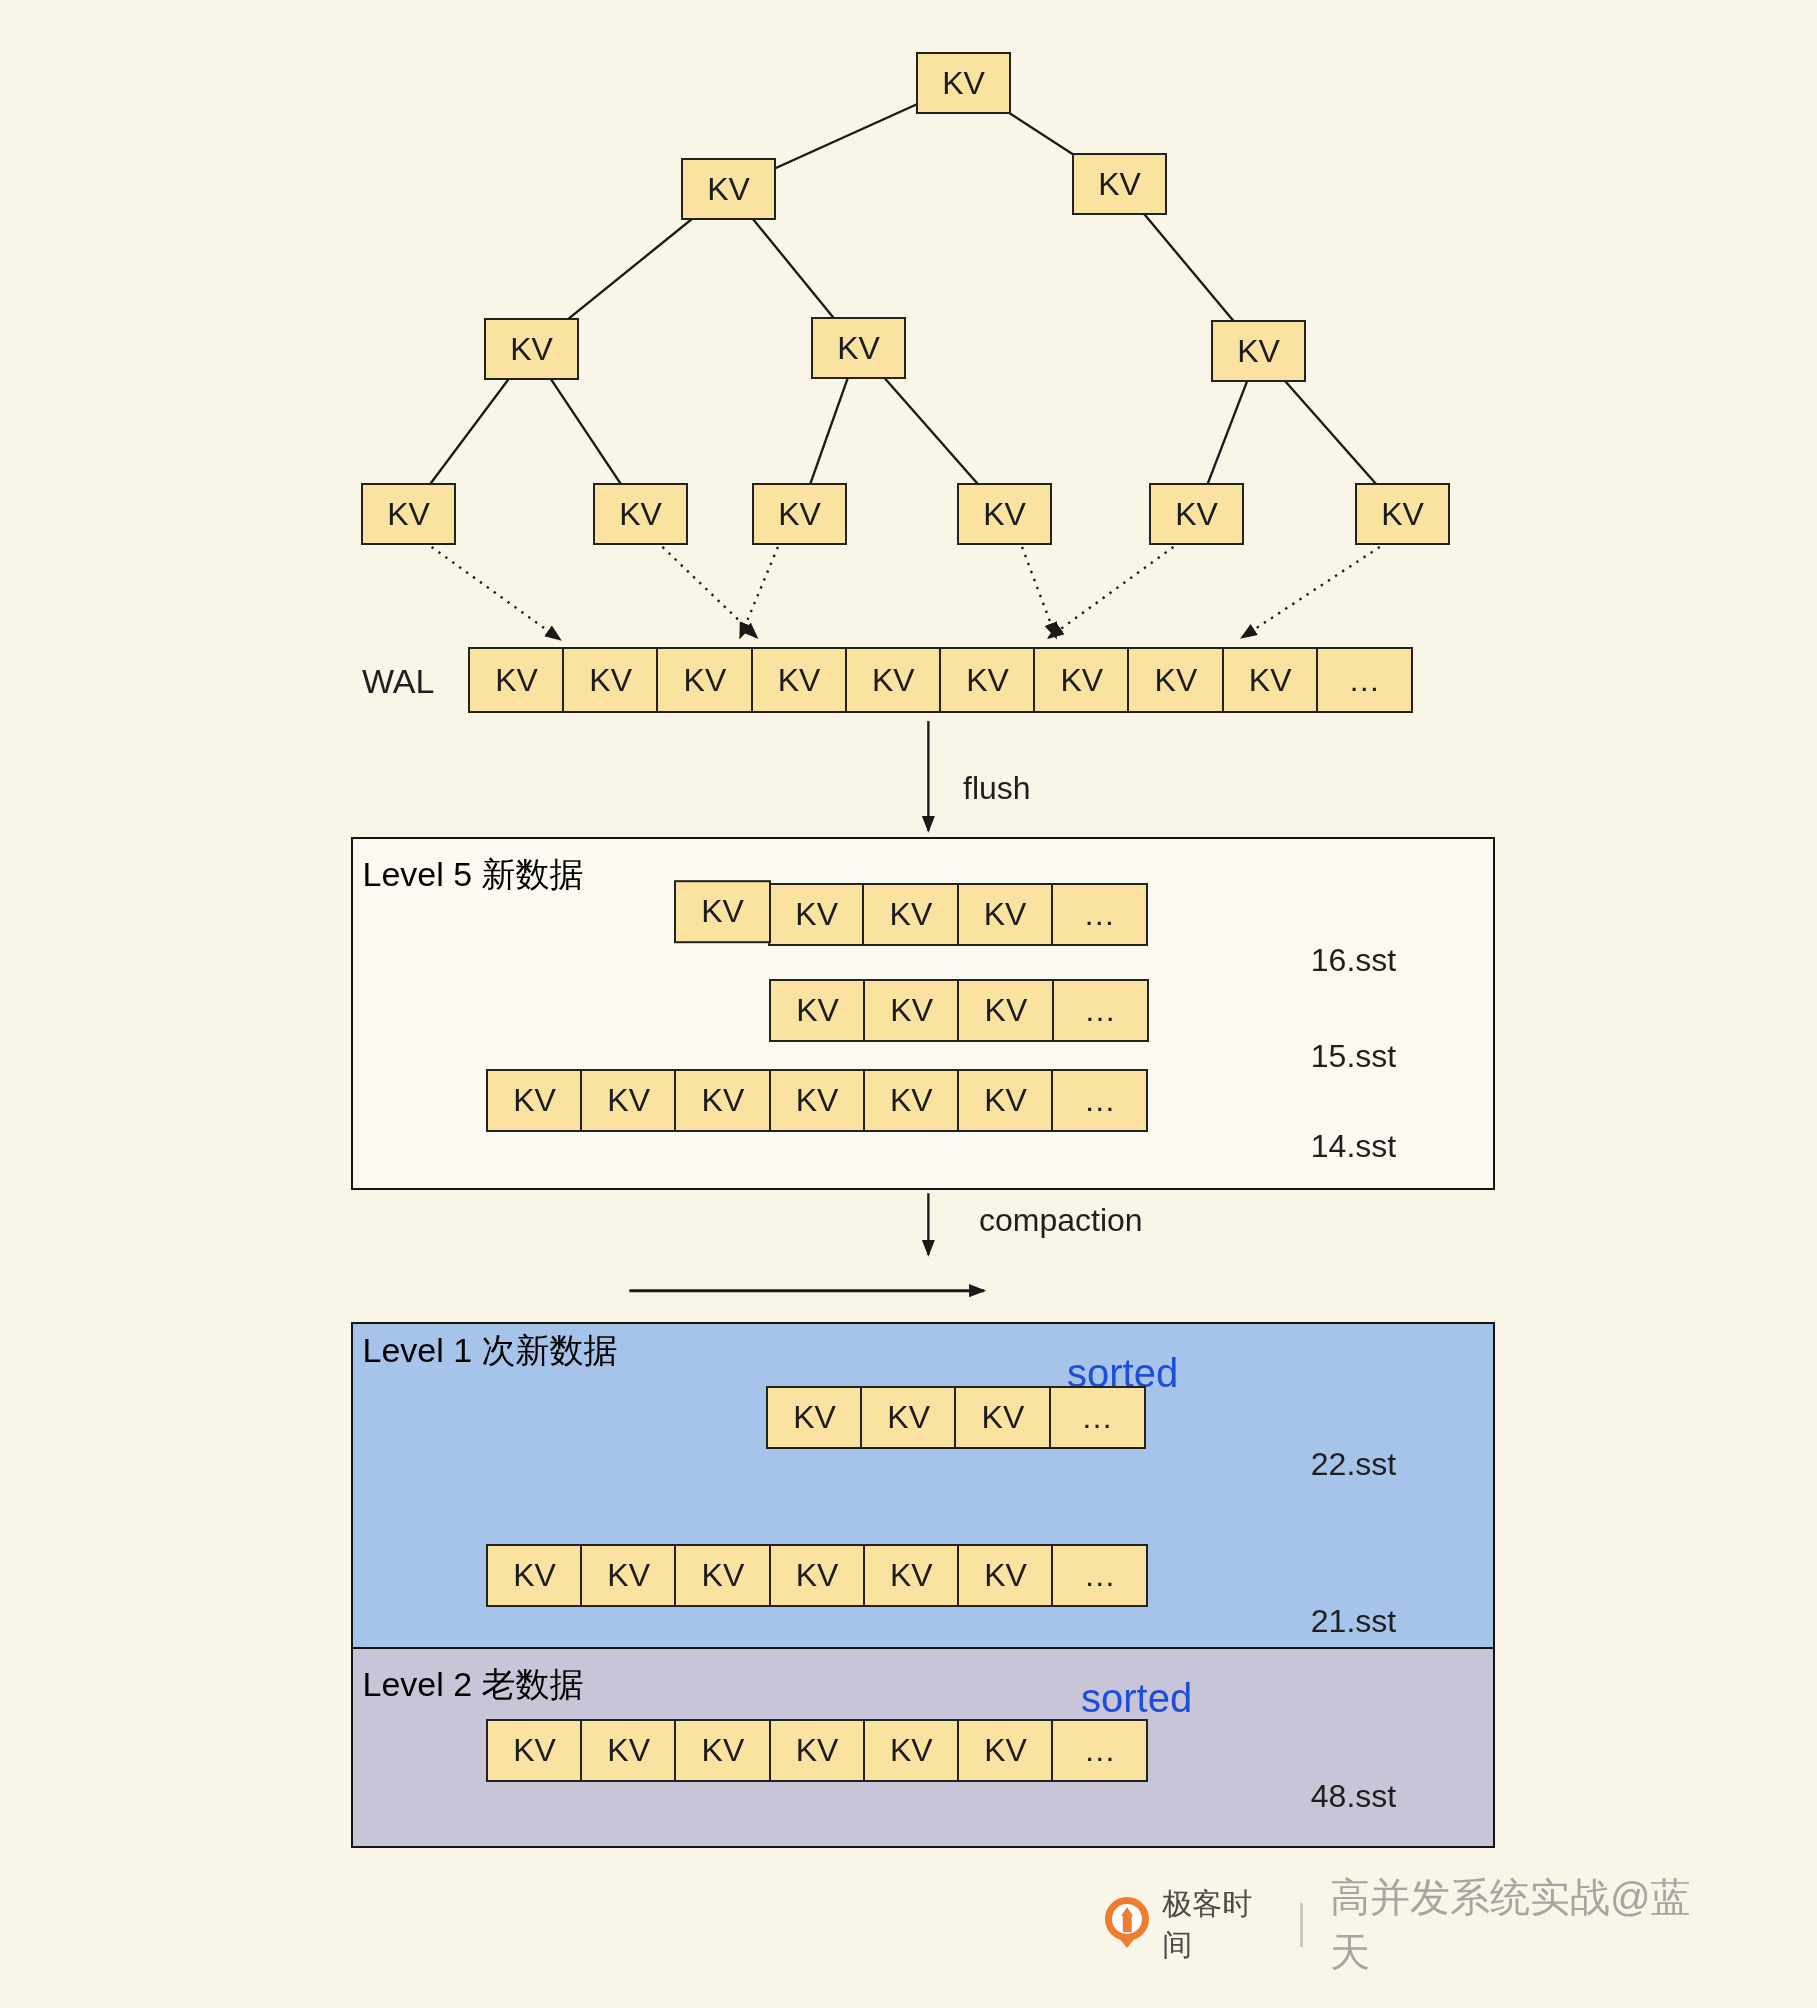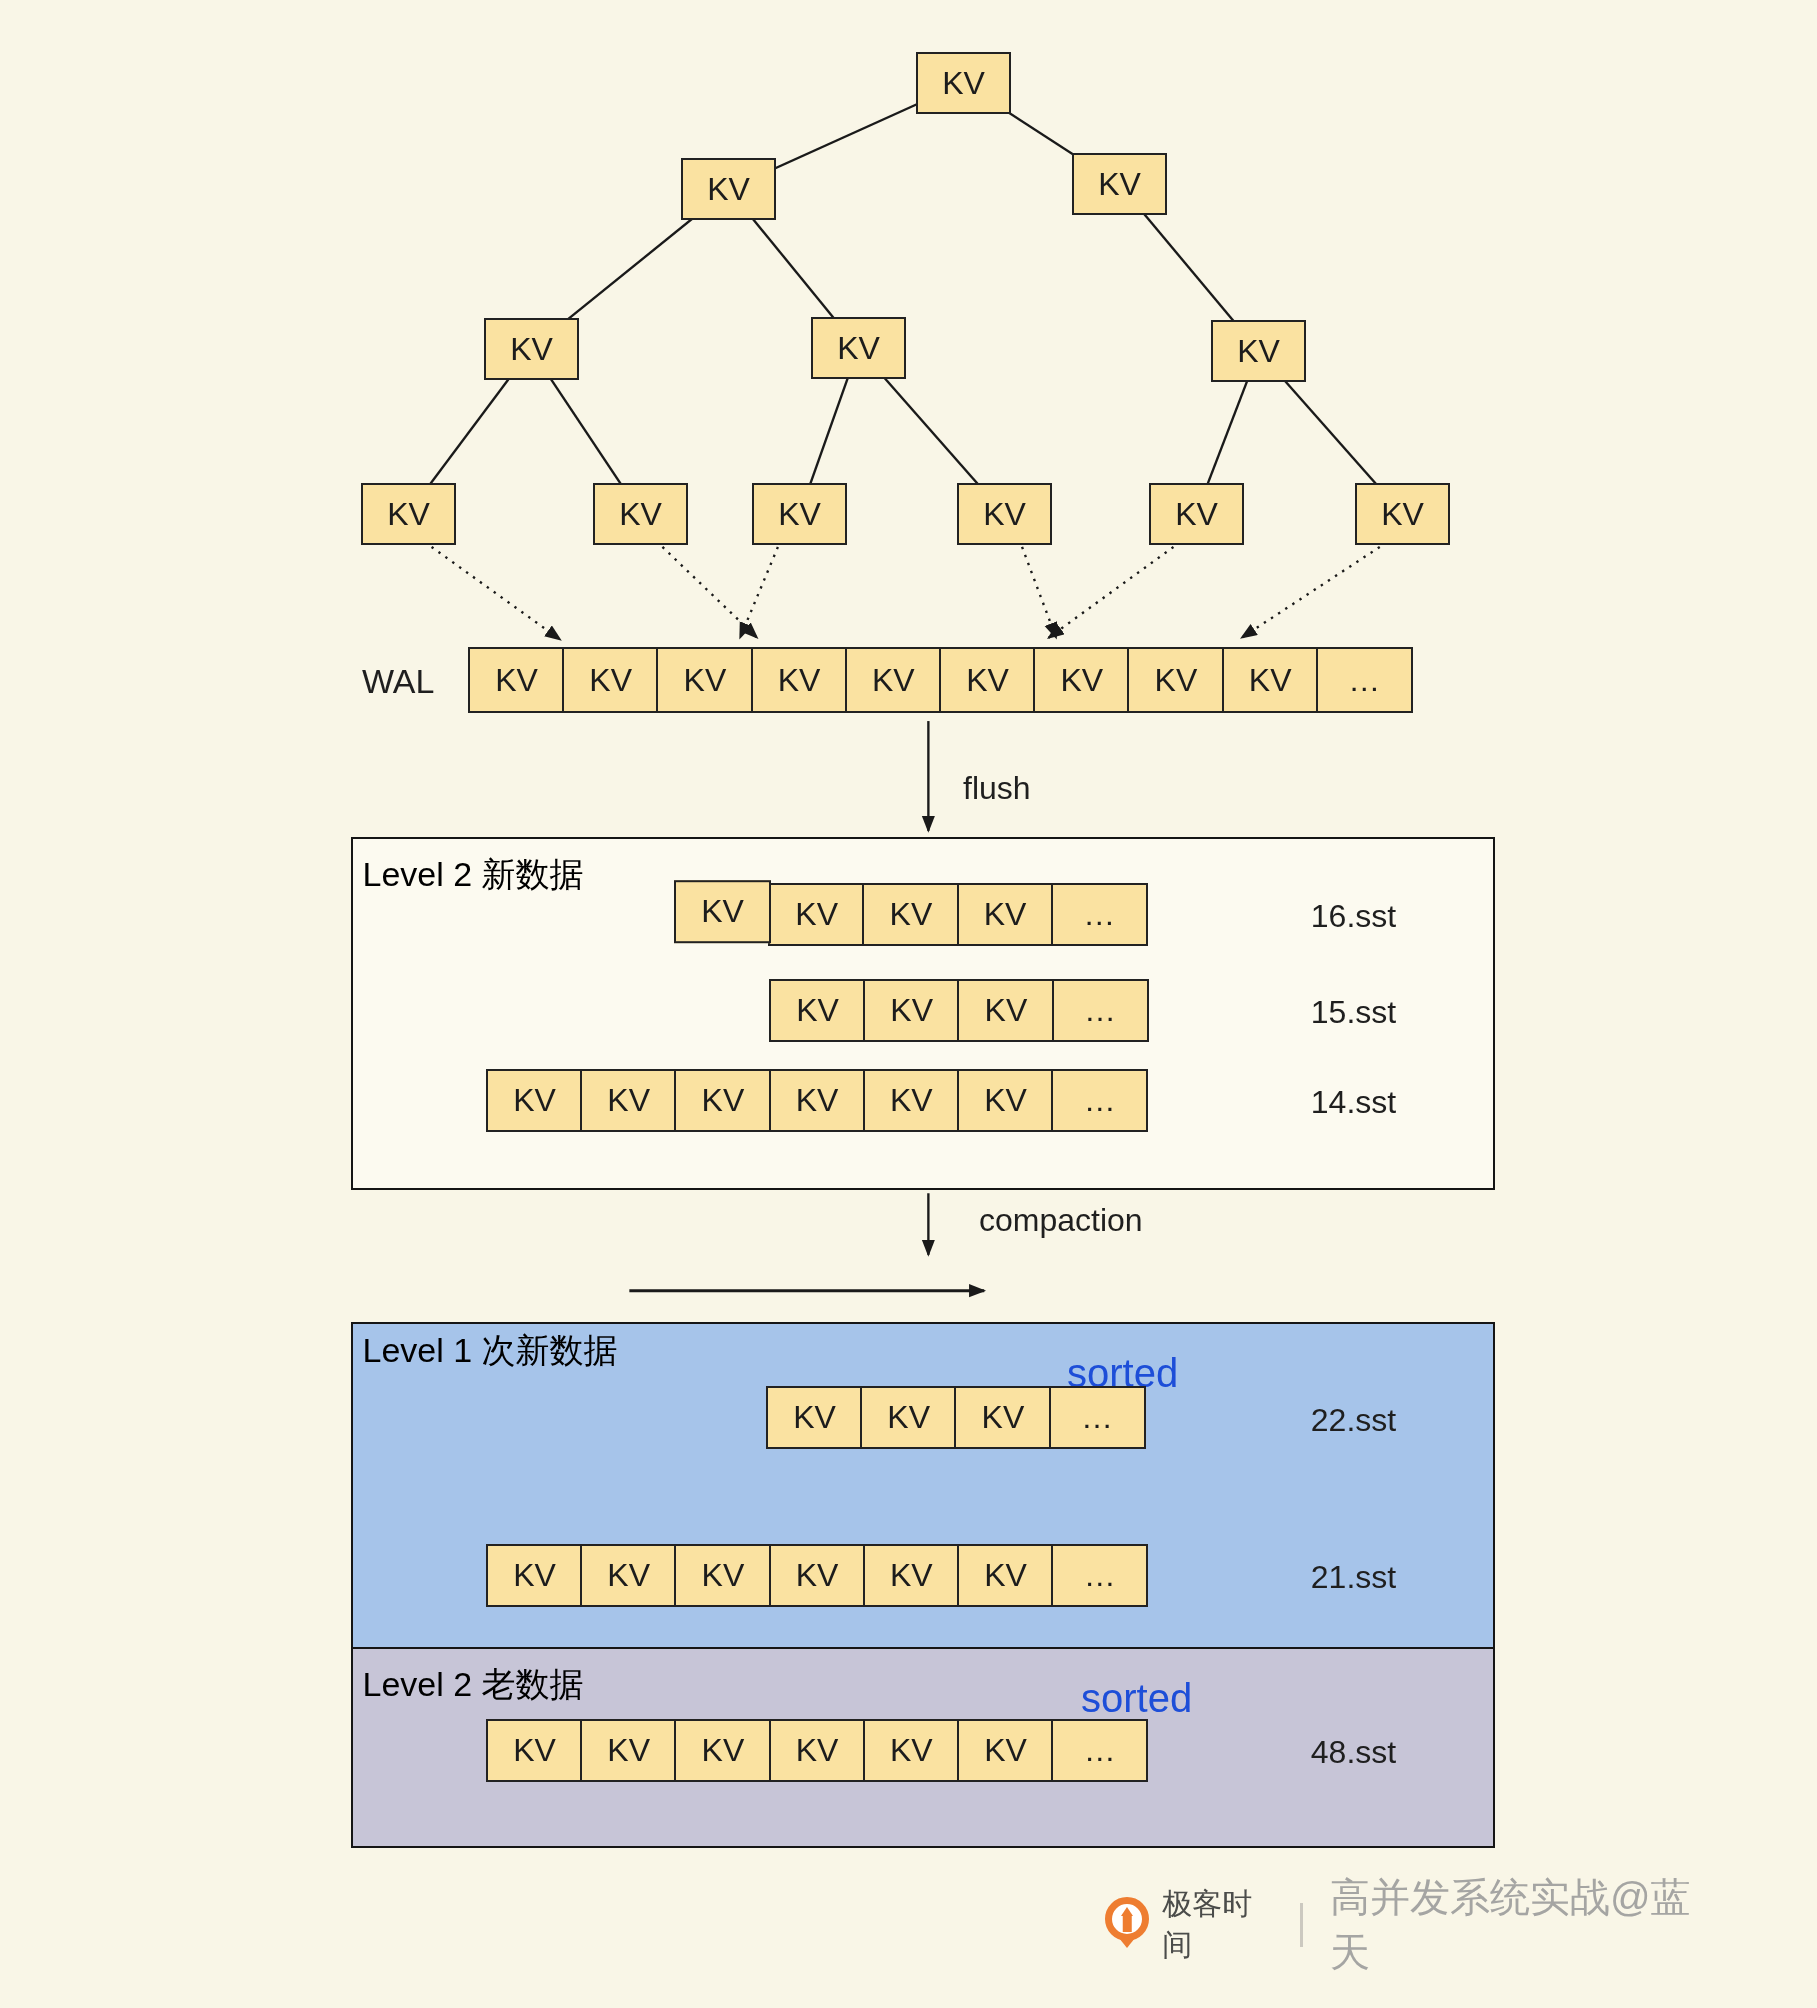--- a/index.html
+++ b/index.html
@@ -58,21 +58,21 @@
   .level-box{
     position:absolute;left:351px;width:1144px;
     border:2.8px solid #151515;
     box-sizing:border-box;
   }
   #level0-box{top:837px;height:353px;background:var(--level0-bg,#fcfaf0);}
   #level1-box{top:1322px;height:341px;background:var(--level1-bg,#a6c4ea);}
   #level2-box{top:1647px;height:201px;background:var(--level2-bg,#c7c5d7);}
   .level-box .level-title{position:absolute;left:9.5px;top:3.8px;}
   .level-box .row{position:absolute;}
-  .level-box .sst-label{position:absolute;}
+  .level-box .sst-label{position:absolute;margin-top:44px;}
   .sorted-label{position:absolute;font-size:40px;color:#1d4ed8;text-align:right;}
 
   
   #footer{
     position:absolute;left:1105px;top:1894px;height:61px;
     display:flex;align-items:center;
   }
   .logo{position:relative;width:44px;height:55px;flex:0 0 auto;}
   .logo .ring{
     position:absolute;left:0;top:0;width:44px;height:44px;
@@ -169,21 +169,21 @@
       <div class="cell">KV</div>
       <div class="cell">KV</div>
       <div class="cell">KV</div>
       <div class="cell">KV</div>
       <div class="cell">…</div>
     </div>
 
   <div class="diagram-text" style="left:963px;top:770px">flush</div>
 
   <div class="level-box" id="level0-box">
-    <div class="level-title" style="top:13.2px">Level 2 新数据</div>
+    <div class="level-title" style="top:13.2px">Level 5 新数据</div>
     <div class="row offset-first" style="left:321px;top:44px">
         <div class="cell">KV</div>
         <div class="cell">KV</div>
         <div class="cell">KV</div>
         <div class="cell">KV</div>
         <div class="cell">…</div>
       </div>
     <div class="sst-label" style="left:920px;top:59px">16.sst</div>
     <div class="row" style="left:416px;top:140px">
         <div class="cell">KV</div>

